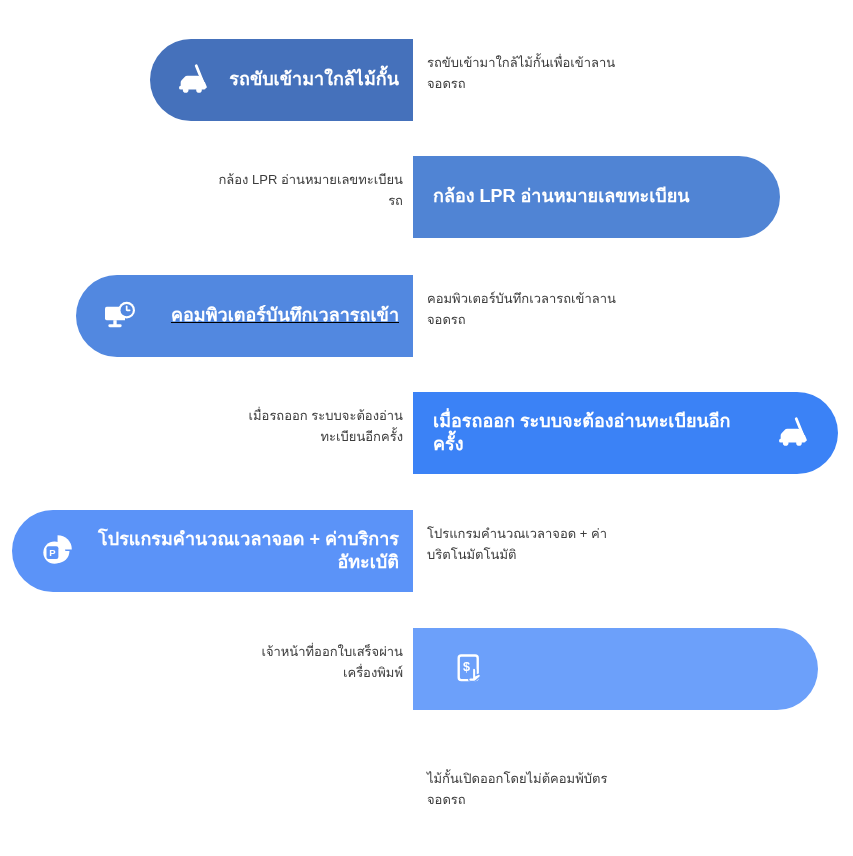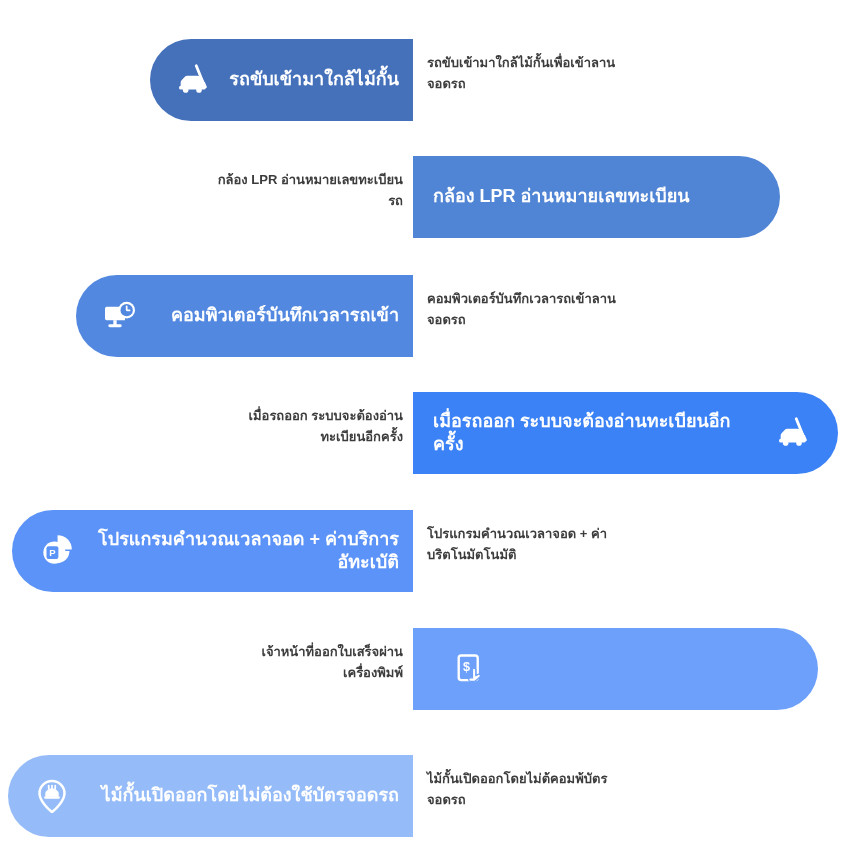--- a/index.html
+++ b/index.html
@@ -82,21 +82,20 @@
   .row.right .bar-icon { margin-left: 14px; }
 
   
   .desc {
     position: absolute;
     top: 30px;
     font-size: 13px;
     line-height: 1.65;
     color: #3c3c3c;
     white-space: pre-line;
-    font-weight: bold;
   }
   .row.left .desc {
     left: 427px;
     width: 250px;
     text-align: left;
   }
   .row.right .desc {
     left: 153px;
     width: 250px;
     text-align: right;
@@ -128,21 +127,21 @@
 
   <div class="row right" style="top:139px;">
     <div class="bar" style="left:413px;width:367px;background:#5084d4;">
       <span class="bar-label">กล้อง LPR อ่านหมายเลขทะเบียน</span>
     </div>
     <div class="desc">กล้อง LPR อ่านหมายเลขทะเบียน
 รถ</div>
   </div>
 
   <div class="row left" style="top:258px;">
-    <div class="bar" style="left:76px;right:440px;background:#5288e0;">
+    <div class="bar" style="left:76px;right:440px;background:#5288e0;text-decoration:underline;">
       <span class="bar-icon">
         <svg width="40" height="40" viewBox="0 0 48 48" fill="none">
           <path d="M8 13h22v16H8a2 2 0 0 1-2-2V15a2 2 0 0 1 2-2z" fill="#fff"></path>
           <rect x="16" y="29" width="4" height="6" fill="#fff"></rect>
           <rect x="10" y="34" width="16" height="3.4" rx="1.7" fill="#fff"></rect>
           <circle cx="32" cy="17" r="10" fill="#fff"></circle>
           <circle cx="32" cy="17" r="7.4" fill="#5288e0"></circle>
           <rect x="31" y="11.5" width="2" height="6.2" rx="1" fill="#fff"></rect>
           <rect x="31.6" y="16.2" width="5" height="2" rx="1" fill="#fff"></rect>
         </svg>
@@ -198,30 +197,17 @@
           <text x="21" y="27" font-family="Liberation Sans, sans-serif" font-size="16" font-weight="bold" fill="#fff" text-anchor="middle">$</text>
           <path d="M30 23c1.6 0 2.6 1.1 2.6 2.5v6.6l3-1.3c1.4-.6 2.8.3 2.8 1.8 0 .7-.3 1.3-.9 1.8l-5.2 4.3c-.8.7-1.8 1-2.8 1h-3.6c-1.3 0-2.3-1-2.3-2.3s1-2.3 2.3-2.3h2.5v-9.6c0-1.4 1-2.5 1.6-2.5z" fill="#fff" stroke="#6ca0fa" stroke-width="1.6"></path>
         </svg>
       </span>
     </div>
     <div class="desc">เจ้าหน้าที่ออกใบเสร็จผ่าน
 เครื่องพิมพ์</div>
   </div>
 
   <div class="row left" style="top:738px;">
-    <div class="bar" style="left:8px;right:440px;background:#95bcf8;">
-      <span class="bar-icon">
-        <svg width="40" height="40" viewBox="0 0 48 48" fill="none">
-          <path d="M24 6c8.3 0 15 6.6 15 14.7 0 9.9-12.3 20.4-14.2 21.9a1.2 1.2 0 0 1-1.6 0C21.3 41.1 9 30.6 9 20.7 9 12.6 15.7 6 24 6z" stroke="#fff" stroke-width="3" fill="none"></path>
-          <path d="M16 25h16v-4.3a3 3 0 0 0-.8-2l-2.1-2.3a4 4 0 0 0-2.9-1.3h-4.4a4 4 0 0 0-2.9 1.3l-2.1 2.3a3 3 0 0 0-.8 2V25z" fill="#fff"></path>
-          <rect x="14.6" y="24.2" width="18.8" height="3.2" rx="1.6" fill="#fff"></rect>
-          <rect x="19" y="10.5" width="2.1" height="5.4" rx="1" fill="#fff"></rect>
-          <rect x="22.9" y="10.5" width="2.1" height="5.4" rx="1" fill="#fff"></rect>
-          <rect x="26.8" y="10.5" width="2.1" height="5.4" rx="1" fill="#fff"></rect>
-        </svg>
-      </span>
-      <span class="bar-label">ไม้กั้นเปิดออกโดยไม่ต้องใช้บัตรจอดรถ</span>
-    </div>
     <div class="desc">ไม้กั้นเปิดออกโดยไม่ต้คอมพ้บัตร
 จอดรถ</div>
   </div>
 
 </div>
 
 </body></html>

